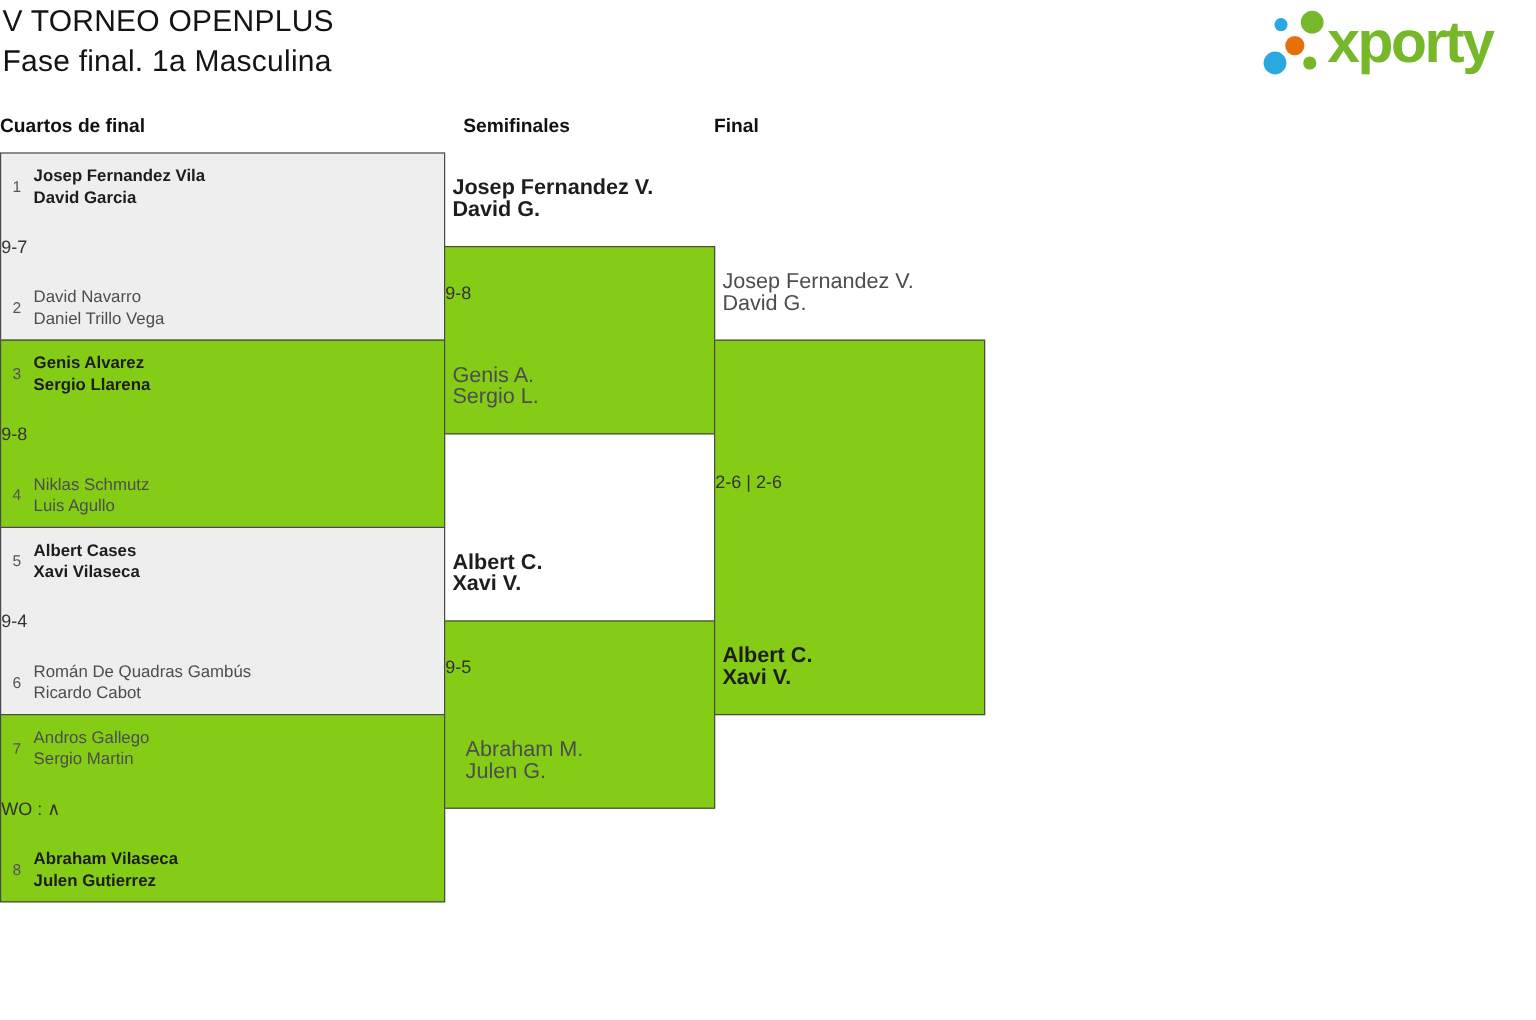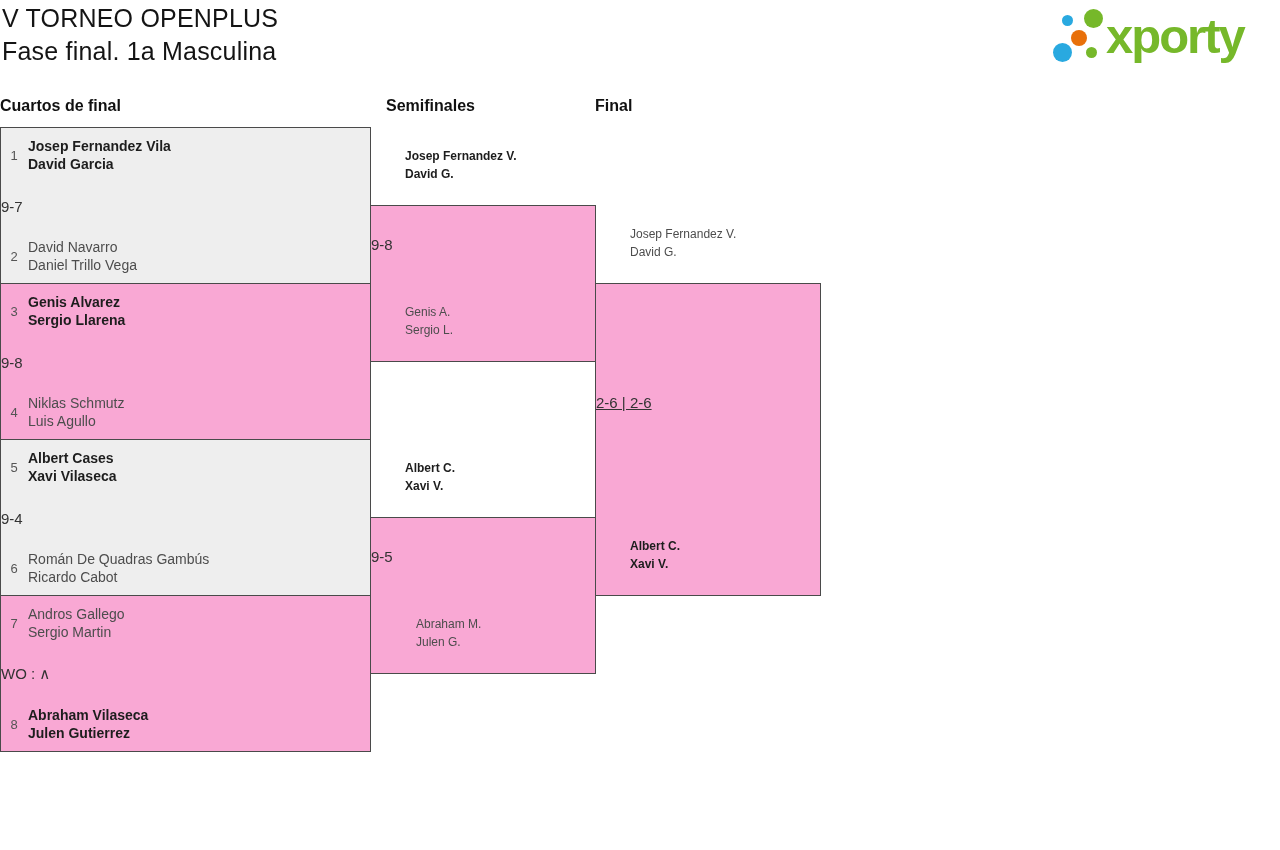--- a/index.html
+++ b/index.html
@@ -31,21 +31,21 @@
   .round-header {
     position: absolute; top: 97px; text-align: left;
     font-size: 16px; font-weight: bold; color: #111;
   }
   .rh-qf { left: 0;     width: 371px; }
   .rh-sf { left: 386px; width: 226px; }
   .rh-f  { left: 595px; width: 226px; }
   
   .match {
     position: absolute; border: 1px solid var(--box-border, #4a4a4a);
-    background: #f9a8d4;
+    background: #84cc16;
   }
   .match.shaded { background: var(--box-shaded, #eeeeee); }
   .qf { left: 0; width: 371px; height: 157px; }
   .qf1 { top: 127px; } .qf2 { top: 283px; } .qf3 { top: 439px; } .qf4 { top: 595px; }
   .sf { left: 370px; width: 226px; height: 157px; }
   .sf1 { top: 205px; } .sf2 { top: 517px; }
   .fin { left: 595px; top: 283px; width: 226px; height: 313px; }
   
   .team-row { position: absolute; left: 6px; display: flex; align-items: center; gap: 7px; }
   .team-row.top { top: 9px; }
@@ -53,25 +53,25 @@
   .seed { width: 14px; text-align: center; font-size: 13px; color: #555; flex: none; }
   .names { font-size: 14px; line-height: 18px; color: var(--loser-text, #4d4d4d); }
   .names.winner { font-weight: bold; color: var(--winner-text, #1d1d1d); }
   
   .score {
     position: absolute; left: 0; width: 100%; text-align: left;
     font-size: 15px; color: var(--score-text, #333333);
   }
   .qf .score { top: 50%; transform: translateY(-50%); }
   .sf .score { top: 30px; }
-  .fin .score { top: 110px; text-decoration: underline; }
+  .fin .score { top: 110px; }
   
   .free-label {
-    position: absolute; font-size: 12px; line-height: 18px;
-    color: var(--loser-text, #4d4d4d); cursor: pointer; margin-left: 28px;
+    position: absolute; font-size: 18px; line-height: 18px;
+    color: var(--loser-text, #4d4d4d); cursor: pointer;
   }
   .free-label.winner { font-weight: bold; color: var(--winner-text, #1d1d1d); }
   .lbl-sf1-top { left: 377px; top: 147px; }
   .lbl-sf1-bot { left: 377px; top: 303px; }
   .lbl-sf2-top { left: 377px; top: 459px; }
   .lbl-sf2-bot { left: 388px; top: 615px; }
   .lbl-fin-top { left: 602px; top: 225px; }
   .lbl-fin-bot { left: 602px; top: 537px; }
 </style>
 </head>

